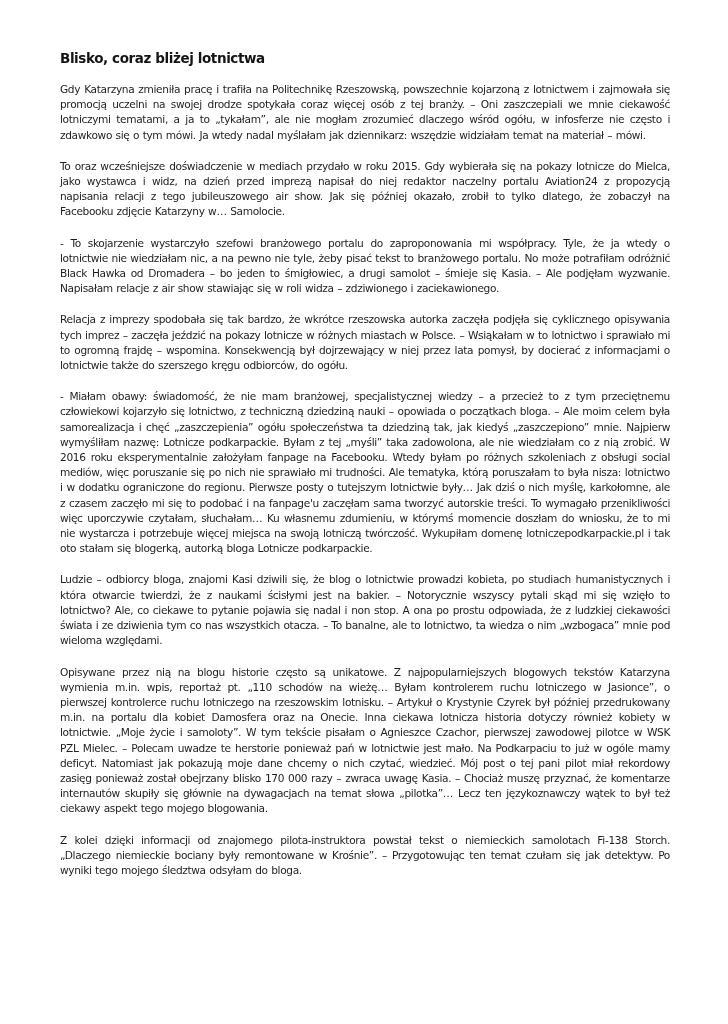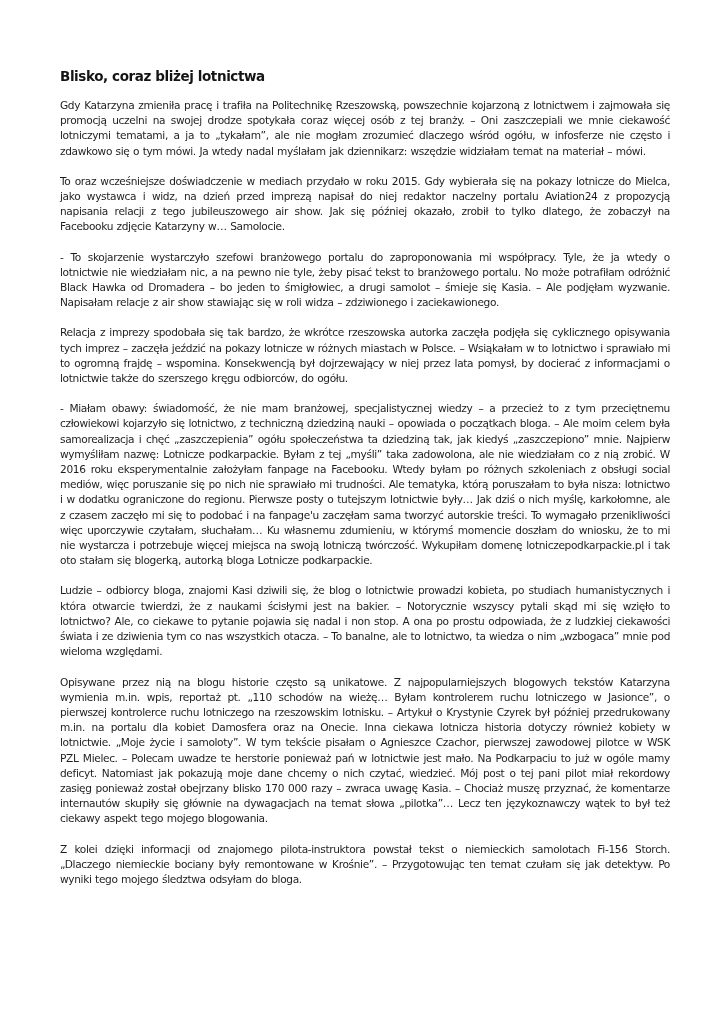--- a/index.html
+++ b/index.html
@@ -1,37 +1,37 @@
 <!DOCTYPE html>
 <html><head>
 <meta charset="utf-8">
 <style>
   html, body { margin: 0; padding: 0; background: #ffffff; }
   body { width: 728px; height: 1024px; position: relative; overflow: hidden; }
   .page {
-    position: absolute; left: 60px; top: 68px; width: 610px;
+    position: absolute; left: 60px; top: 50px; width: 610px;
     font-family: "DejaVu Sans", sans-serif; color: #1e1e1e;
   }
   h2 {
     font-family: "DejaVu Sans", sans-serif; font-weight: bold;
     font-size: 13.5px; letter-spacing: -0.4px; margin: 0 0 14px 0; color: #141414;
   }
   h2.second { margin-top: 14px; }
   p {
-    font-size: 10.6px; line-height: 15.2px; margin: 8px 0 15px 0;
+    font-size: 10.6px; line-height: 15.2px; margin: 16px 0 15px 0;
     text-align: justify; letter-spacing: -0.35px; word-spacing: 0.5px;
   }
 </style>
 </head>
 <body>
 
 <div class="page">
   <h2>Blisko, coraz bliżej lotnictwa</h2>
   <p>Gdy Katarzyna zmieniła pracę i trafiła na Politechnikę Rzeszowską, powszechnie kojarzoną z lotnictwem i zajmowała się promocją uczelni na swojej drodze spotykała coraz więcej osób z tej branży. – Oni zaszczepiali we mnie ciekawość lotniczymi tematami, a ja to „tykałam”, ale nie mogłam zrozumieć dlaczego wśród ogółu, w infosferze nie często i zdawkowo się o tym mówi. Ja wtedy nadal myślałam jak dziennikarz: wszędzie widziałam temat na materiał – mówi.</p>
   <p> To oraz wcześniejsze doświadczenie w mediach przydało w roku 2015. Gdy wybierała się na pokazy lotnicze do Mielca, jako wystawca i widz, na dzień przed imprezą napisał do niej redaktor naczelny portalu Aviation24 z propozycją napisania relacji z tego jubileuszowego air show. Jak się później okazało, zrobił to tylko dlatego, że zobaczył na Facebooku zdjęcie Katarzyny w… Samolocie.</p>
   <p>- To skojarzenie wystarczyło szefowi branżowego portalu do zaproponowania mi współpracy. Tyle, że ja wtedy o lotnictwie nie wiedziałam nic, a na pewno nie tyle, żeby pisać tekst to branżowego portalu. No może potrafiłam odróżnić Black Hawka od Dromadera – bo jeden to śmigłowiec, a drugi samolot  – śmieje się Kasia. – Ale podjęłam wyzwanie. Napisałam relacje z air show stawiając się w roli widza – zdziwionego i zaciekawionego.</p>
   <p>Relacja z imprezy spodobała się tak bardzo, że wkrótce rzeszowska autorka zaczęła podjęła się cyklicznego opisywania tych imprez – zaczęła jeździć na pokazy lotnicze w różnych miastach w Polsce. – Wsiąkałam w to lotnictwo i sprawiało mi to ogromną frajdę – wspomina.  Konsekwencją był dojrzewający w niej przez lata pomysł, by docierać z informacjami o lotnictwie także do szerszego kręgu odbiorców, do ogółu.</p>
   <p>- Miałam obawy: świadomość, że nie mam branżowej, specjalistycznej wiedzy – a przecież to z tym przeciętnemu człowiekowi kojarzyło się lotnictwo, z techniczną dziedziną nauki – opowiada o początkach bloga. – Ale moim celem była samorealizacja i chęć „zaszczepienia” ogółu społeczeństwa ta dziedziną tak, jak kiedyś „zaszczepiono” mnie. Najpierw wymyśliłam nazwę: Lotnicze podkarpackie. Byłam z tej „myśli” taka zadowolona, ale nie wiedziałam co z nią zrobić.  W 2016 roku eksperymentalnie założyłam fanpage na Facebooku. Wtedy byłam po różnych szkoleniach z obsługi social mediów, więc poruszanie się po nich nie sprawiało mi trudności. Ale tematyka, którą poruszałam to była nisza: lotnictwo i w dodatku ograniczone do regionu.  Pierwsze posty o tutejszym lotnictwie były… Jak dziś o nich myślę, karkołomne, ale z czasem zaczęło mi się to podobać i na fanpage'u zaczęłam sama tworzyć autorskie treści. To wymagało przenikliwości więc uporczywie czytałam, słuchałam… Ku własnemu zdumieniu, w którymś momencie doszłam do wniosku, że to mi nie wystarcza i potrzebuje więcej miejsca na swoją lotniczą twórczość. Wykupiłam domenę lotniczepodkarpackie.pl i tak oto stałam się blogerką, autorką bloga Lotnicze podkarpackie.</p>
   <p>Ludzie – odbiorcy bloga, znajomi Kasi dziwili się, że blog o lotnictwie prowadzi kobieta, po studiach humanistycznych i która otwarcie twierdzi, że z naukami ścisłymi jest na bakier. – Notorycznie wszyscy pytali skąd mi się wzięło to lotnictwo? Ale, co ciekawe to pytanie pojawia się nadal i non stop. A ona po prostu odpowiada, że z ludzkiej ciekawości świata i ze dziwienia tym co nas wszystkich otacza.  – To banalne, ale to lotnictwo, ta wiedza o nim „wzbogaca” mnie pod wieloma względami.</p>
 
   <p>Opisywane przez nią na blogu historie często są unikatowe. Z najpopularniejszych blogowych tekstów Katarzyna wymienia m.in. wpis, reportaż pt. „110 schodów na wieżę… Byłam kontrolerem ruchu lotniczego w Jasionce”, o pierwszej kontrolerce ruchu lotniczego na rzeszowskim lotnisku. – Artykuł o Krystynie Czyrek był później przedrukowany m.in. na portalu dla kobiet Damosfera oraz na Onecie. Inna ciekawa lotnicza historia dotyczy również kobiety w lotnictwie. „Moje życie i samoloty”. W tym tekście pisałam o Agnieszce Czachor, pierwszej zawodowej pilotce w WSK PZL Mielec. – Polecam uwadze te herstorie ponieważ pań w lotnictwie jest mało. Na Podkarpaciu to już w ogóle mamy deficyt. Natomiast jak pokazują moje dane chcemy o nich czytać, wiedzieć. Mój post o tej pani pilot miał rekordowy zasięg ponieważ został obejrzany blisko 170 000 razy – zwraca uwagę Kasia. – Chociaż muszę przyznać, że komentarze internautów skupiły się głównie na dywagacjach na temat słowa „pilotka”… Lecz ten językoznawczy wątek to był też ciekawy aspekt tego mojego blogowania.</p>
-  <p>Z kolei dzięki informacji od znajomego pilota-instruktora powstał tekst o niemieckich samolotach Fi-156 Storch. „Dlaczego niemieckie bociany były remontowane w Krośnie”. – Przygotowując ten temat czułam się jak detektyw. Po wyniki tego mojego śledztwa odsyłam do bloga.</p>
+  <p>Z kolei dzięki informacji od znajomego pilota-instruktora powstał tekst o niemieckich samolotach Fi-138 Storch. „Dlaczego niemieckie bociany były remontowane w Krośnie”. – Przygotowując ten temat czułam się jak detektyw. Po wyniki tego mojego śledztwa odsyłam do bloga.</p>
 </div>
 
 </body></html>

